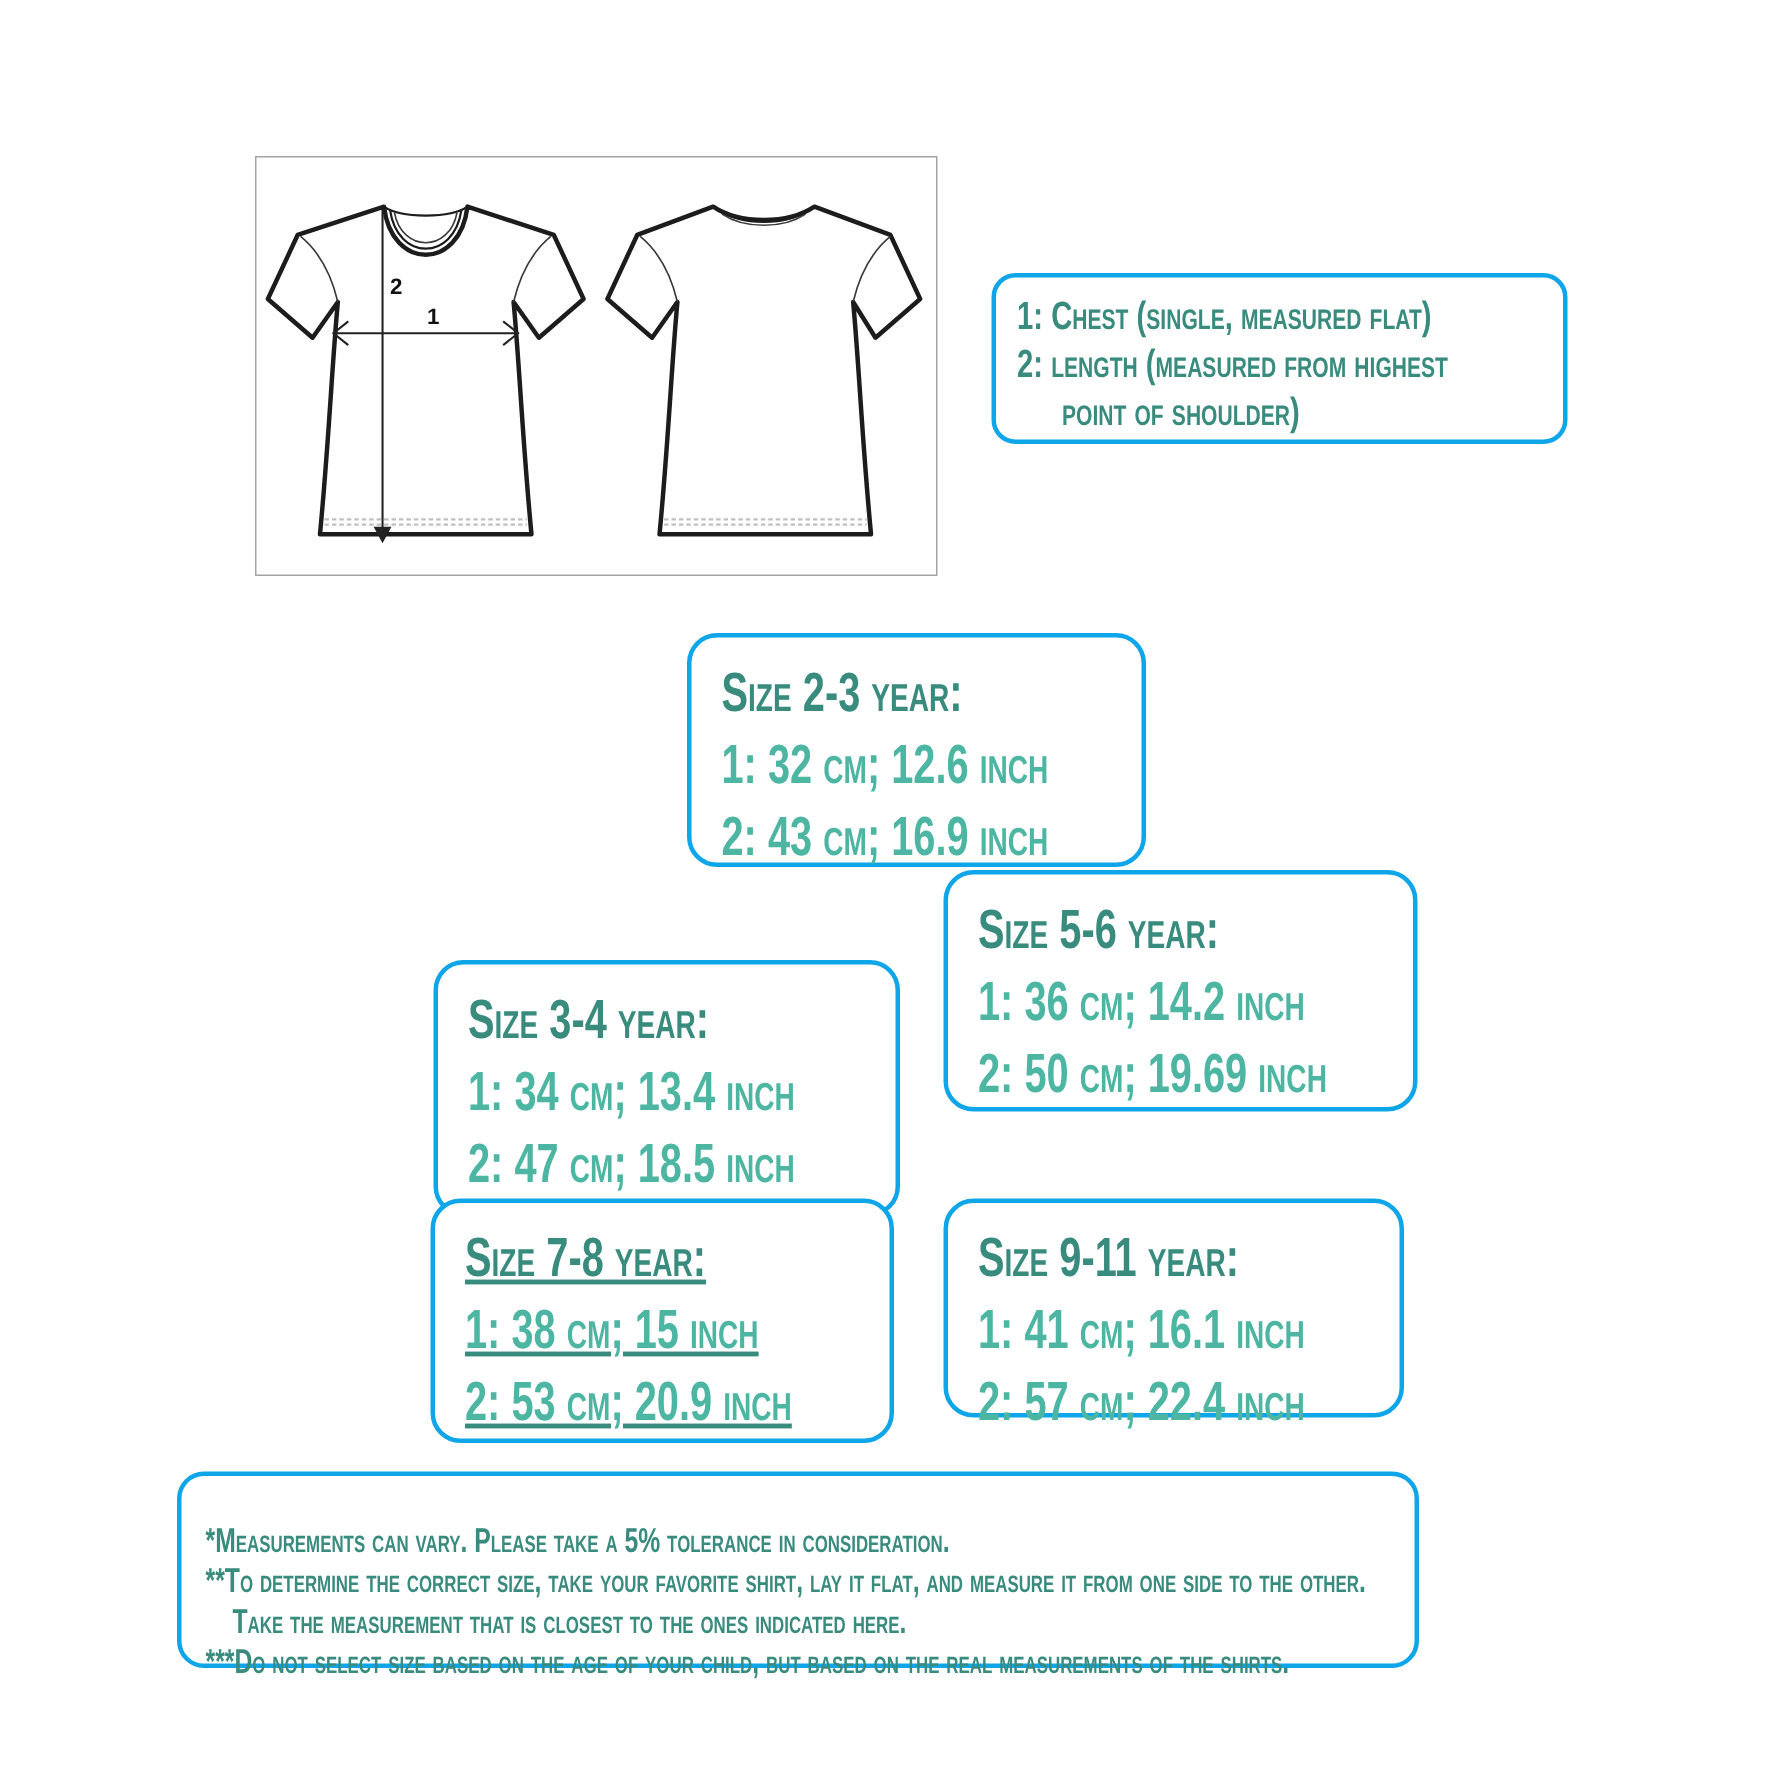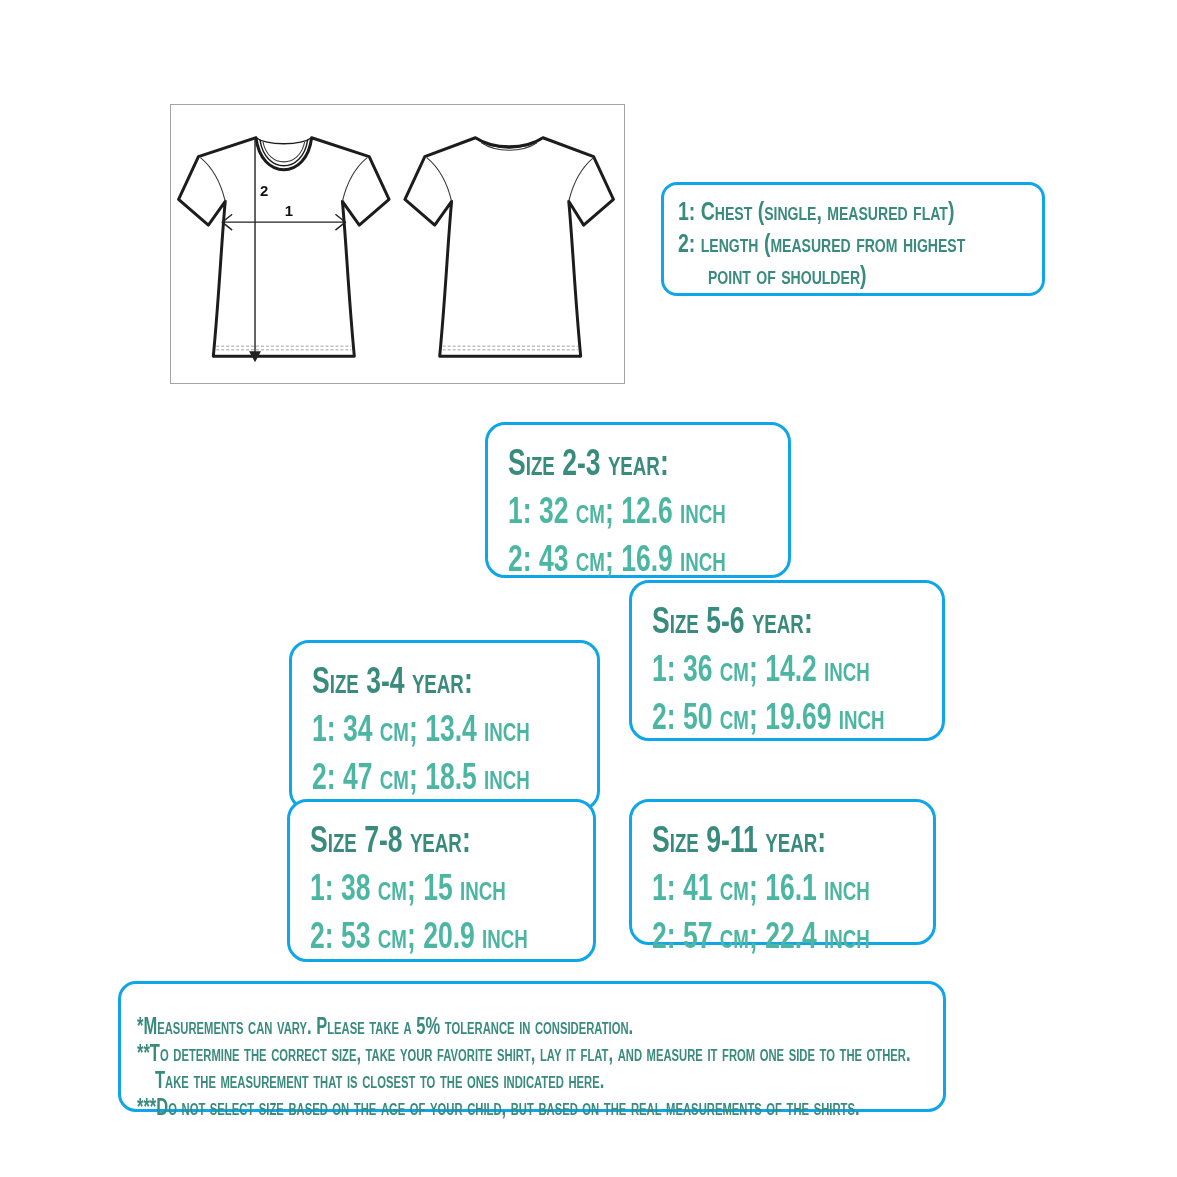--- a/index.html
+++ b/index.html
@@ -23,24 +23,24 @@
   }
   
   .legend{left:661px;top:182px;width:384px;height:114px;border-radius:16px;padding:10px 14px 0 14px;}
   .legend .line{font-size:25px;line-height:32px;transform:scale(0.78,1.05);}
   .legend .indent{margin-left:30px;}
   
   .size-box{border-radius:20px;padding:13px 20px 0 20px;}
   .size-box .line{font-size:34px;line-height:48px;transform:scale(0.78,1.08);}
   .size-box .title{color:#398b7e;}
   .size-box .meas{color:#4db6a2;}
-  .sb-1{left:458px;top:422px;width:306px;height:156px;margin-left:27px;}
+  .sb-1{left:458px;top:422px;width:306px;height:156px;}
   .sb-2{left:289px;top:640px;width:311px;height:171px;}
   .sb-3{left:629px;top:580px;width:316px;height:161px;}
-  .sb-4{left:287px;top:799px;width:309px;height:163px;}
+  .sb-4{left:287px;top:799px;width:309px;height:163px;text-decoration:underline;}
   .sb-5{left:629px;top:799px;width:307px;height:146px;}
   
   .notes{left:118px;top:981px;width:828px;height:131px;border-radius:18px;padding:29px 16px 0 16px;}
   .notes .line{font-size:22px;line-height:27px;transform:scale(0.75,1.05);}
   .notes .indent{margin-left:18px;}
   
   .outline{fill:#ffffff;stroke:#1c1c1c;stroke-width:3;stroke-linejoin:round;}
   .thin{fill:none;stroke:#1c1c1c;stroke-width:1.5;}
   .seam{fill:none;stroke:#3a3a3a;stroke-width:1.1;}
   .shadow{fill:none;stroke:#bcbcbc;stroke-width:2.4;}

